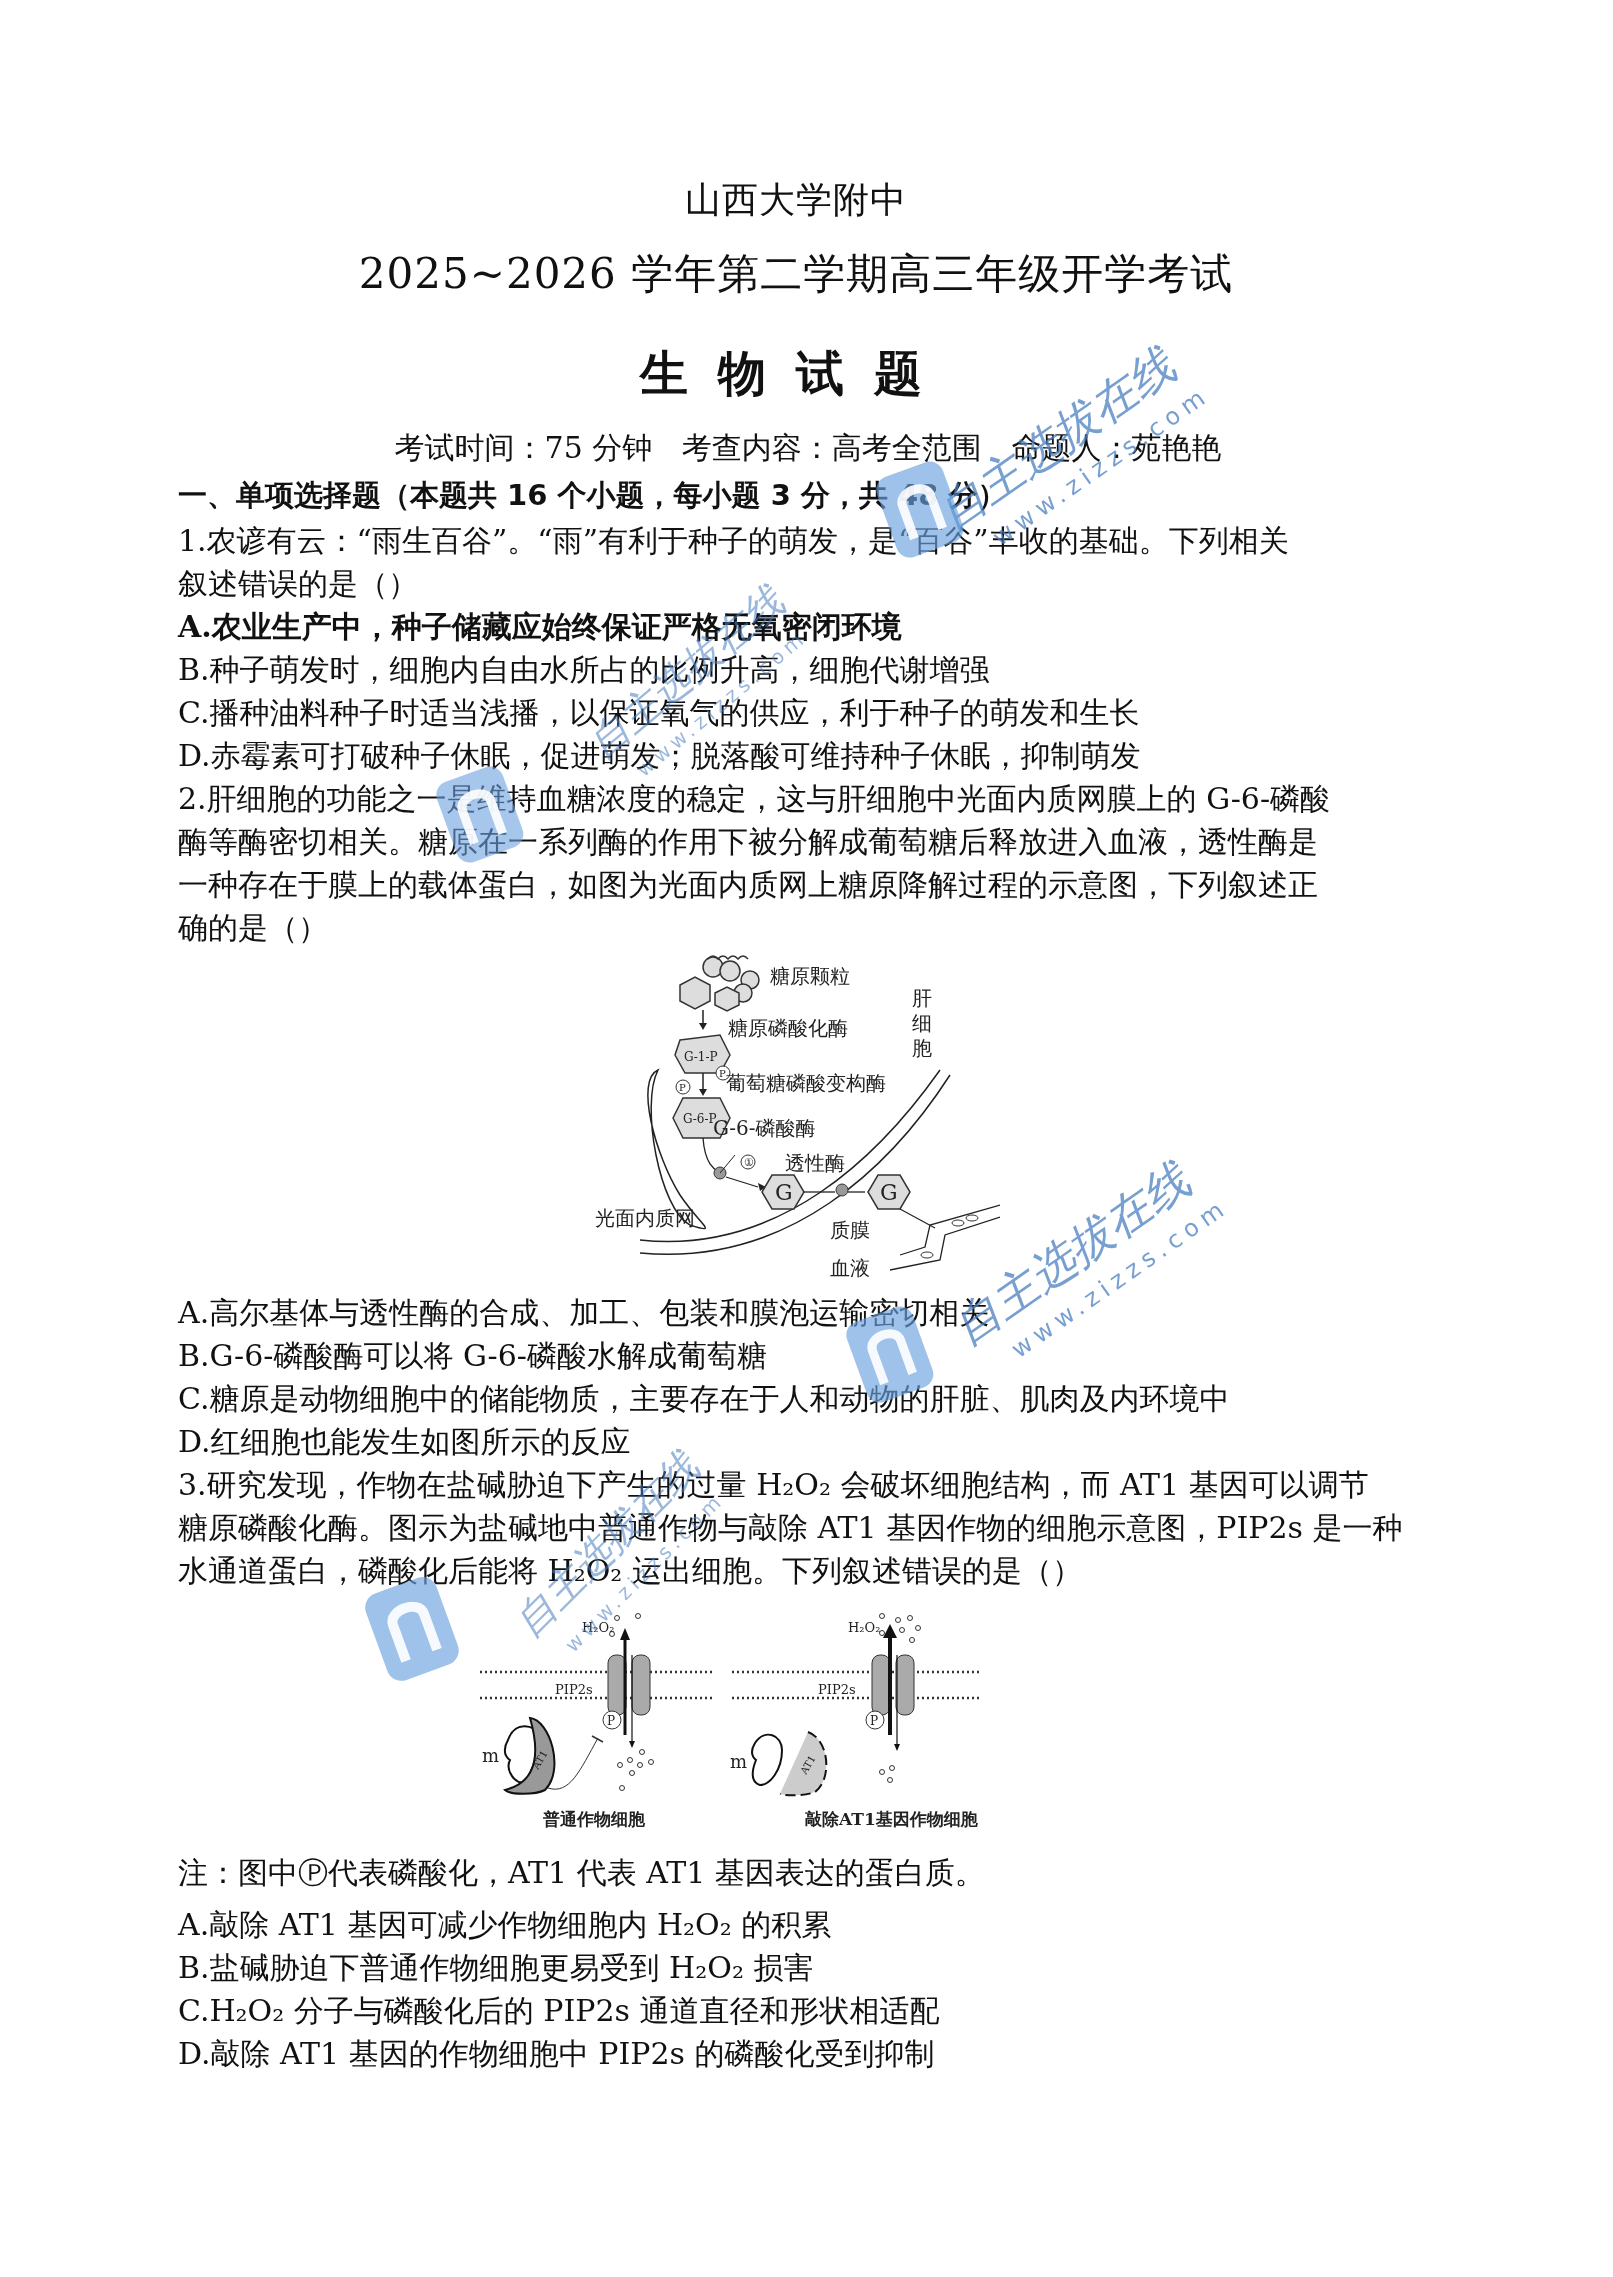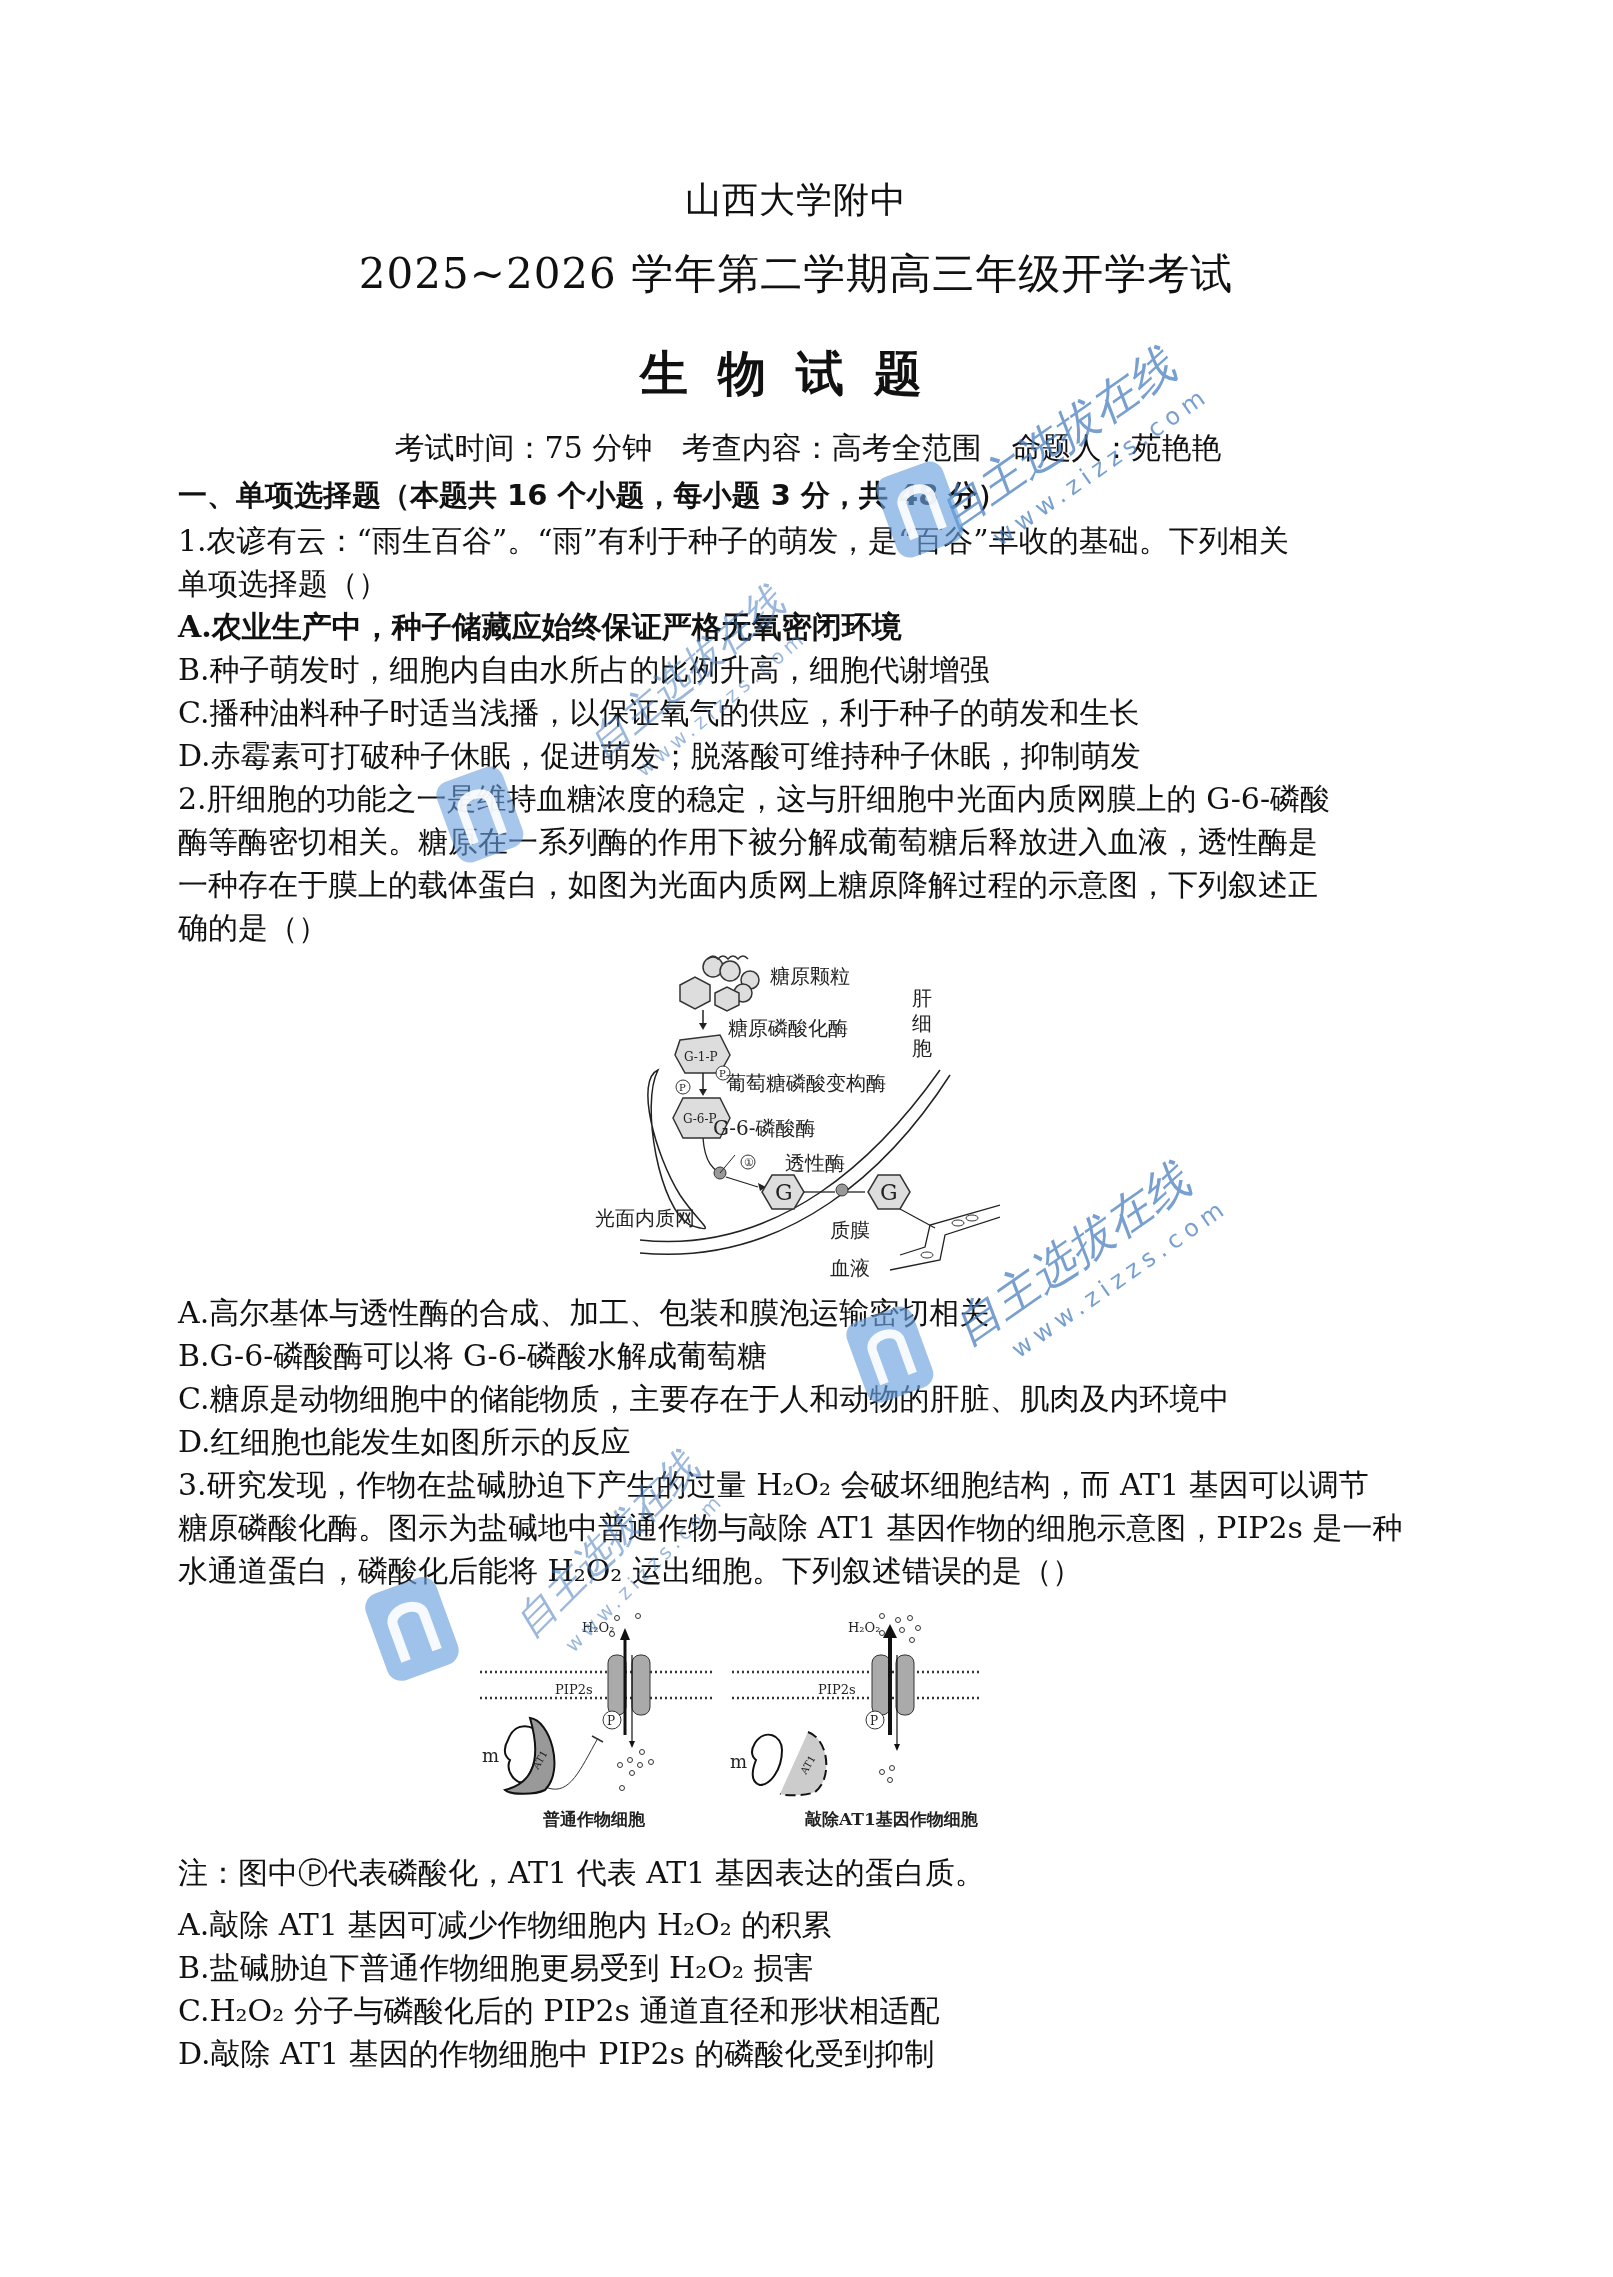--- a/index.html
+++ b/index.html
@@ -28,21 +28,21 @@
   <div class="center subject">生物试题</div>
   <div class="center info">
     <span>考试时间：75 分钟</span>
     <span>考查内容：高考全范围</span>
     <span>命题人：苑艳艳</span>
   </div>
 
   <div class="line section" style="top:474px;">一、单项选择题（本题共 16 个小题，每小题 3 分，共 48 分）</div>
 
   <div class="line" style="top:520px;">1.农谚有云：“雨生百谷”。“雨”有利于种子的萌发，是“百谷”丰收的基础。下列相关</div>
-  <div class="line" style="top:563px;">单项选择题（）</div>
+  <div class="line" style="top:563px;">叙述错误的是（）</div>
   <div class="line" style="top:606px;font-weight:bold;">A.农业生产中，种子储藏应始终保证严格无氧密闭环境</div>
   <div class="line" style="top:649px;">B.种子萌发时，细胞内自由水所占的比例升高，细胞代谢增强</div>
   <div class="line" style="top:692px;">C.播种油料种子时适当浅播，以保证氧气的供应，利于种子的萌发和生长</div>
   <div class="line" style="top:735px;">D.赤霉素可打破种子休眠，促进萌发；脱落酸可维持种子休眠，抑制萌发</div>
 
   <div class="line" style="top:778px;">2.肝细胞的功能之一是维持血糖浓度的稳定，这与肝细胞中光面内质网膜上的 G-6-磷酸</div>
   <div class="line" style="top:821px;">酶等酶密切相关。糖原在一系列酶的作用下被分解成葡萄糖后释放进入血液，透性酶是</div>
   <div class="line" style="top:864px;">一种存在于膜上的载体蛋白，如图为光面内质网上糖原降解过程的示意图，下列叙述正</div>
   <div class="line" style="top:907px;">确的是（）</div>
 

